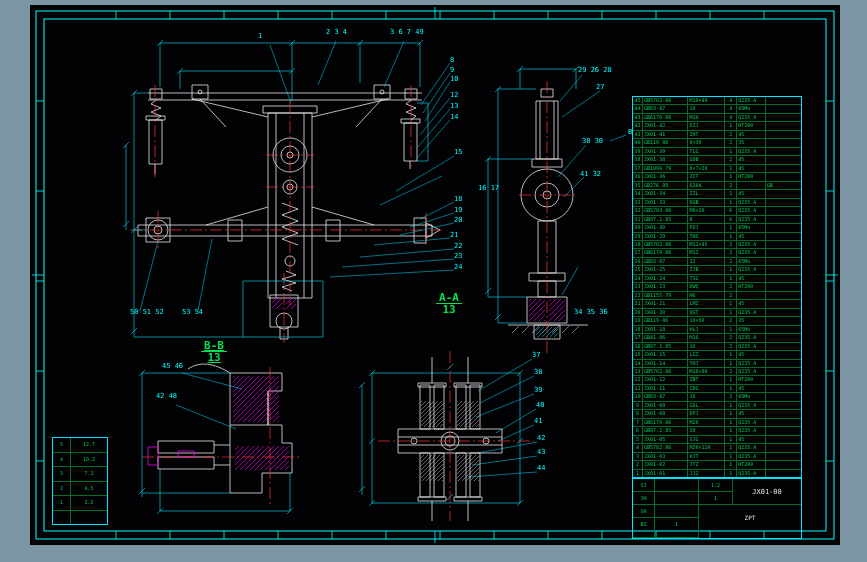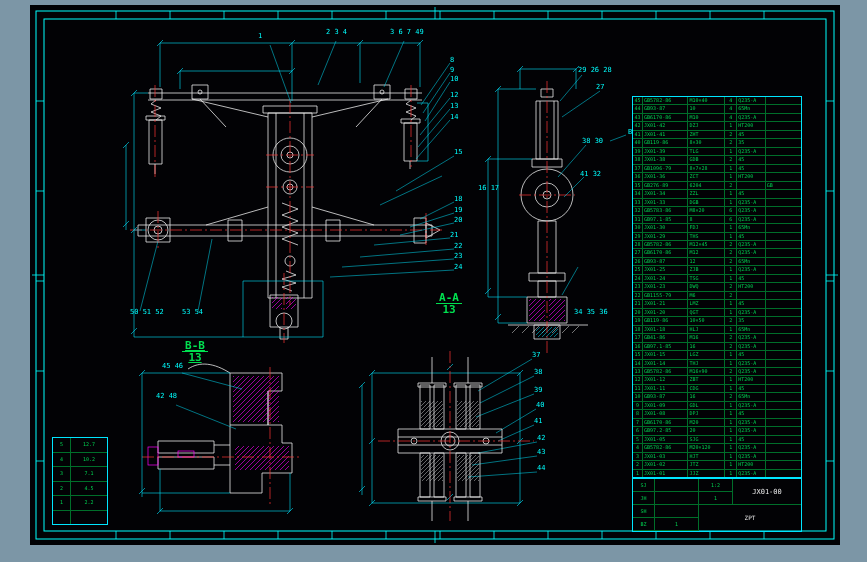--- a/index.html
+++ b/index.html
@@ -38,21 +38,21 @@
     padding-left:1px;white-space:nowrap;overflow:hidden;
   }
   .c.no{width:6%;text-align:center;padding-left:0;}
   .c.code{width:27%;}
   .c.name{width:22%;}
   .c.qty{width:7%;text-align:center;padding-left:0;}
   .c.mat{width:17%;}
   .c.note{width:21%;border-right:none;}
   
   .tblock{
-    position:absolute;left:602px;top:473px;width:170px;height:54px;
+    position:absolute;left:602px;top:473px;width:170px;height:61px;
     border:1px solid #00e5ff;box-sizing:border-box;
     display:grid;grid-template-columns:22px 44px 34px 1fr;
     grid-template-rows:13px 13px 13px 1fr;
   }
   .tb-cell{
     border-right:1px solid #006e2a;border-bottom:1px solid #006e2a;
     color:#00d050;font-size:5px;line-height:12px;text-align:center;
     font-family:"DejaVu Sans Mono",monospace;overflow:hidden;
   }
   .tb-code{
@@ -271,21 +271,21 @@
       <span class="callout" style="left: 152px; top: 304px;">53 54</span>
     </div>
 
   <div>
 
   <div class="section-label" style="left: 406px; top: 288px;">
       <span>A-A</span>
       <div class="bar"></div>
       <span>13</span>
     </div>
-      <div class="section-label" style="left: 152px; top: 336px; text-decoration: underline;">
+      <div class="section-label" style="left: 171px; top: 336px; text-decoration: underline;">
       <span>B-B</span>
       <div class="bar"></div>
       <span>13</span>
     </div>
     </div>
 
   <div class="bom">
 
   <div class="bom-row">
       <span class="c no">45</span>

